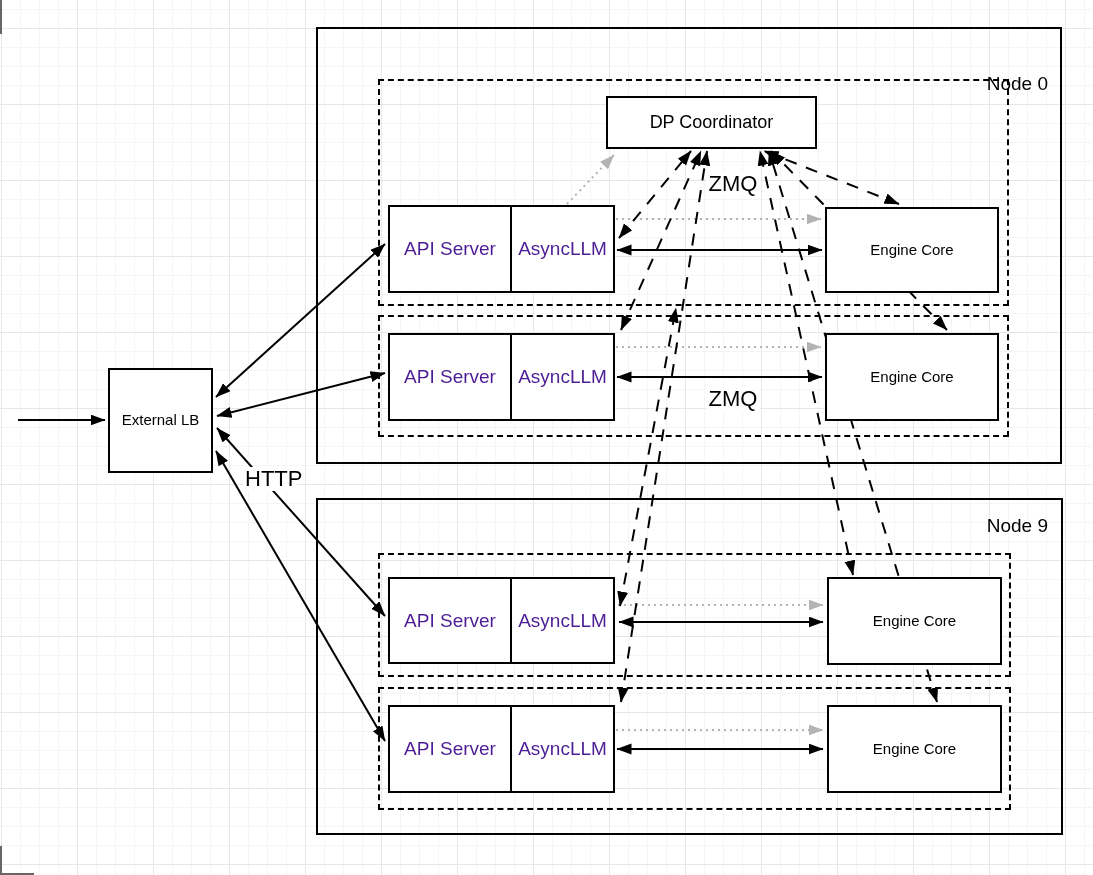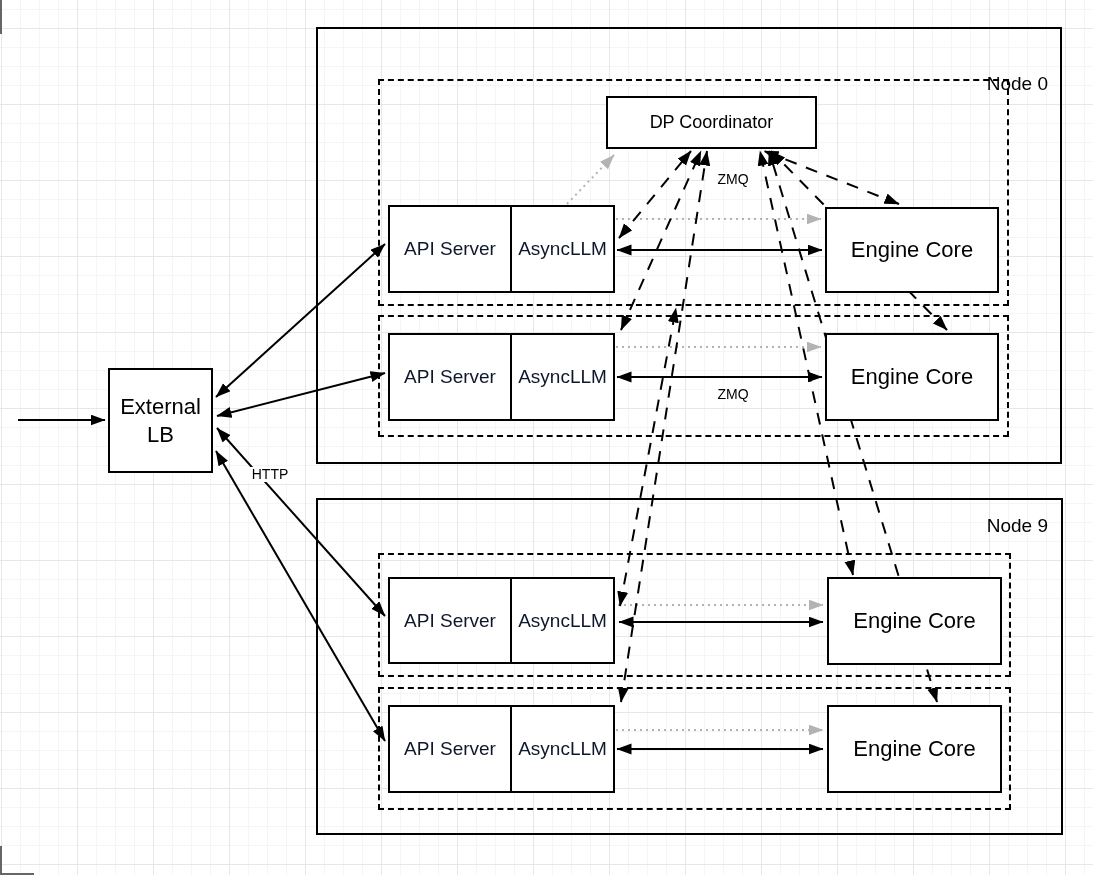--- a/index.html
+++ b/index.html
@@ -17,26 +17,26 @@
       linear-gradient(#f5f5f5 1px, transparent 1px),
       linear-gradient(90deg, #f5f5f5 1px, transparent 1px);
     background-size:76px 76px,76px 76px,19px 19px,19px 19px;
     background-position:1px 28px,1px 28px,1px 28px,1px 28px;
   }
   .abs{position:absolute;box-sizing:border-box;}
   svg.edges{position:absolute;left:0;top:0;width:1093px;height:875px;}
   .nodebox{border:2px solid #000;background:transparent;}
   .dashedgroup{border:2px dashed #000;background:transparent;}
   .solidbox{border:2px solid #000;background:#fff;display:flex;align-items:center;justify-content:center;
-    font-size:22px;color:#000;text-align:center;line-height:1.25;}
-  .splitbox{border:2px solid #000;background:#fff;display:flex;align-items:stretch;font-size:19px;color:#0f172a;}
+    font-size:15px;color:#000;text-align:center;line-height:1.25;}
+  .splitbox{border:2px solid #000;background:#fff;display:flex;align-items:stretch;font-size:19px;color:#4c1d95;}
   .splitbox .cell{display:flex;align-items:center;justify-content:center;text-align:center;}
   .splitbox .cell.left{border-right:2px solid #000;}
   .cornerlabel{font-size:19px;color:#000;text-align:right;}
-  .edgelabel{font-size:14px;color:#000;text-align:center;background:#fff;line-height:1.1;padding:0 2px;}
+  .edgelabel{font-size:22px;color:#000;text-align:center;background:#fff;line-height:1.1;padding:0 2px;}
   .sliver{background:#666;}
 </style>
 </head>
 <body>
 
 <div id="canvas">
 
   <svg class="edges" viewBox="0 0 1093 875">
     <defs>
       <marker id="ab-e" markerUnits="userSpaceOnUse" markerWidth="16" markerHeight="12" refX="14.5" refY="5.5" orient="auto">

